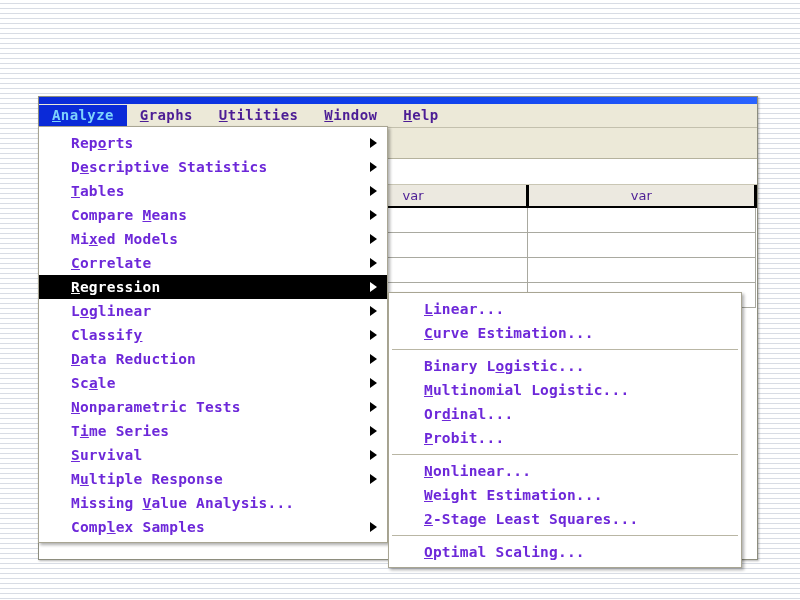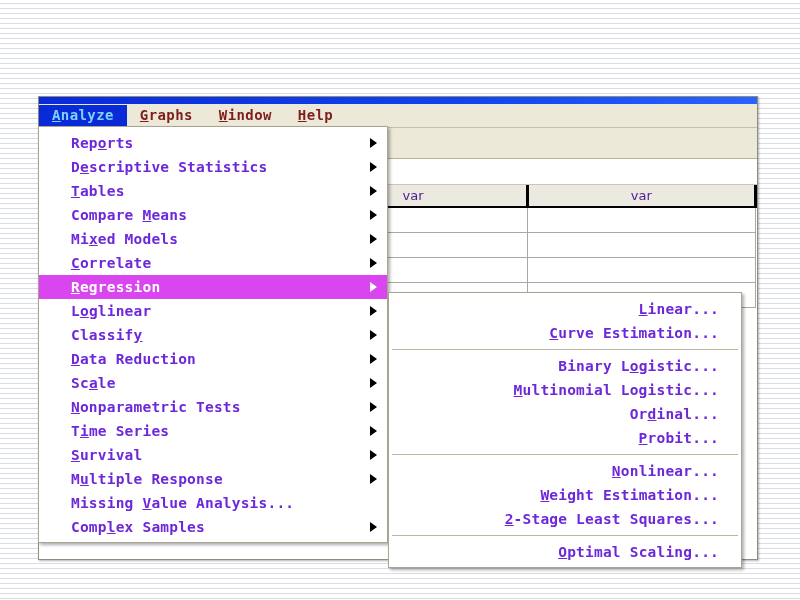--- a/index.html
+++ b/index.html
@@ -48,21 +48,21 @@
     height: 23px;
     background: #ece9d8;
     border-bottom: 1px solid #c3c0ad;
     display: flex;
     align-items: center;
     padding-left: 0px;
   }
   .menu-bar-item {
     font-size: 14px;
     font-weight: bold;
-    color: #7f1d1d;
+    color: #4c1d95;
     padding: 2px 13px 3px 13px;
     letter-spacing: 0.4px;
     white-space: nowrap;
     line-height: 17px;
   }
   .menu-bar-item.active {
     background: #0a2ad8;
     color: #7dd3fc;
   }
   .menu-bar-item .u { text-decoration: underline; }
@@ -161,23 +161,23 @@
     height: 24px;
     line-height: 24px;
     font-size: 14.5px;
     font-weight: bold;
     color: #6d28d9;
     padding-left: 32px;
     padding-right: 22px;
     white-space: nowrap;
     letter-spacing: 0.2px;
   }
-  #regression-submenu .menu-item { padding-left: 35px; text-align: right; }
+  #regression-submenu .menu-item { padding-left: 35px; }
   .menu-item.selected {
-    background: #d946ef;
+    background: #000000;
     color: #ffffff;
   }
   .menu-item .u { text-decoration: underline; }
   .arrow {
     position: absolute;
     right: 10px;
     top: 50%;
     transform: translateY(-50%);
     width: 0; height: 0;
     border-top: 5px solid transparent;
@@ -196,20 +196,21 @@
 
 <div id="slide">
 
   <div id="spss-window">
 
     <div id="title-bar"></div>
 
     <div id="menu-bar">
         <div class="menu-bar-item active"><span class="u">A</span>nalyze</div>
         <div class="menu-bar-item"><span class="u">G</span>raphs</div>
+        <div class="menu-bar-item"><span class="u">U</span>tilities</div>
         <div class="menu-bar-item"><span class="u">W</span>indow</div>
         <div class="menu-bar-item"><span class="u">H</span>elp</div>
       </div>
 
     <div id="toolbar">
       <div class="tool-btn">
         <svg width="17" height="17" viewBox="0 0 17 17">
           <ellipse cx="8" cy="7.5" rx="7" ry="4.5" fill="none" stroke="#3a3a32" stroke-width="1.3"></ellipse>
           <ellipse cx="6" cy="6" rx="4" ry="3" fill="none" stroke="#3a3a32" stroke-width="1.3"></ellipse>
           <path d="M3 9 L12 3" stroke="#6b6b60" stroke-width="1.1" fill="none"></path>

